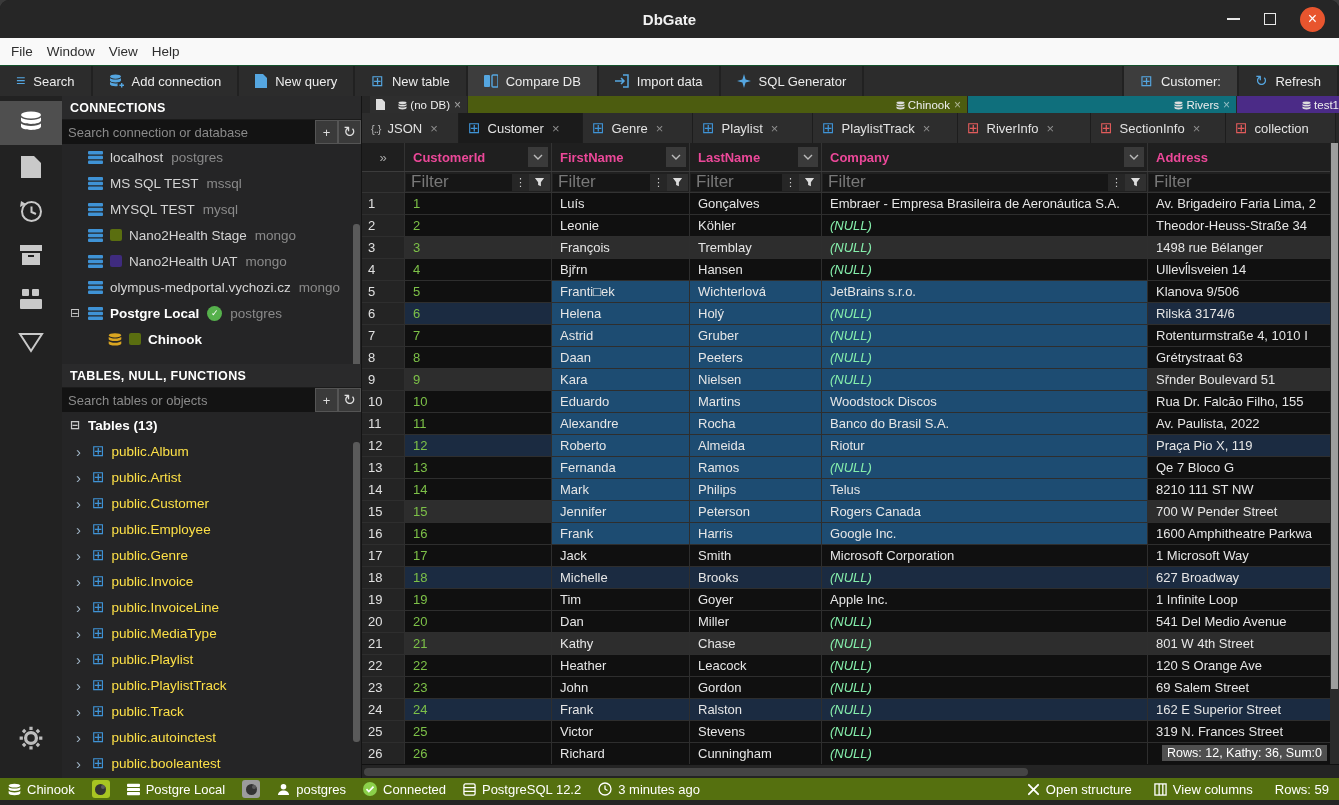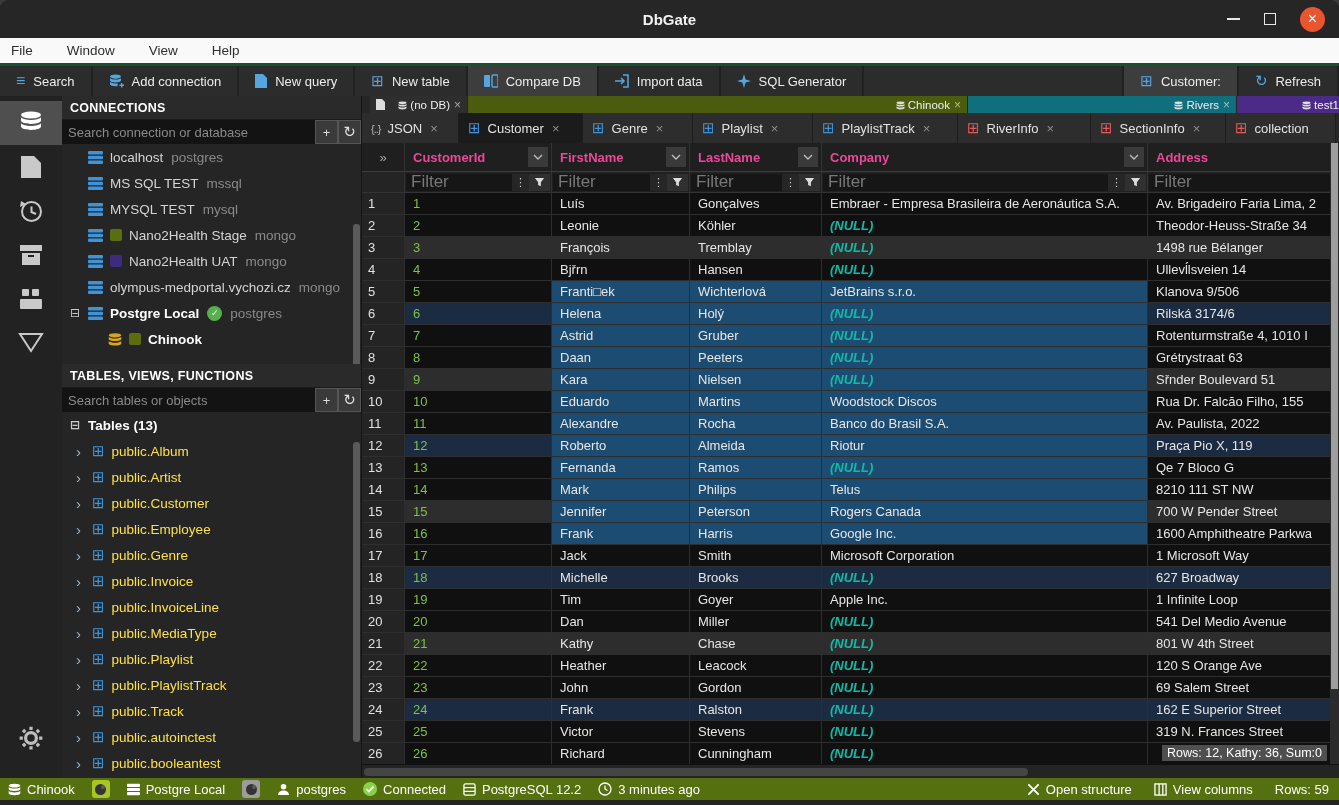--- a/index.html
+++ b/index.html
@@ -11,22 +11,22 @@
   .titlebar { height:38px; background:#262626; display:flex; align-items:center; position:relative; flex:0 0 auto; }
   .titlebar .title { position:absolute; left:0; right:0; text-align:center; color:#f2f2f2; font-weight:bold; font-size:15px; }
   .win-controls { margin-left:auto; display:flex; align-items:center; gap:24px; padding-right:14px; z-index:2; }
   .btn-min { width:13px; height:2px; background:#e8e8e8; display:inline-block; }
   .btn-max { width:12px; height:12px; border:1.5px solid #e8e8e8; display:inline-block; }
   .btn-close { width:25px; height:25px; border-radius:50%; background:#e8552e; color:#fff; display:flex;
                align-items:center; justify-content:center; font-size:16px; line-height:1; }
   .i-x::before { content:"×"; }
 
   
-  .menubar { height:28px; background:#f9f9f9; border-bottom:3px solid #14532d; display:flex; align-items:center;
-             gap:34px; padding-left:11px; flex:0 0 auto; }
+  .menubar { height:28px; background:#f9f9f9; border-bottom:1px solid #14532d; display:flex; align-items:center;
+             gap:14px; padding-left:11px; flex:0 0 auto; }
   .menu-item { color:#2e2e2e; font-size:13.5px; }
 
   
   .toolbar { height:30px; background:#2c2c2c; display:flex; align-items:stretch; flex:0 0 auto; }
   .tb-btn { display:flex; align-items:center; gap:8px; padding:0 16px; border-right:2px solid #212121;
             color:#ececec; font-size:13px; white-space:nowrap; }
   .tb-btn.lit { background:#3d3d3d; }
   .tb-icon { color:#55a6e0; display:flex; align-items:center; }
   .tb-right { margin-left:auto; display:flex; align-items:stretch; }
   .tb-right .tb-btn:first-child { border-left:2px solid #212121; }
@@ -121,21 +121,21 @@
 
   .grow { height:22px; display:flex; background:#101010; border-bottom:1px solid #2e2e2e; }
   .grow.tint-gray { background:#2d2d2d; }
   .grow.tint-navy { background:#1b2b41; }
   .cell { padding-left:8px; border-right:1px solid #2e2e2e; font-size:13px; color:#e6e6e6; white-space:nowrap;
           overflow:hidden; display:flex; align-items:center; flex:0 0 auto; }
   .cell.sel { background:#1d4c72; }
   .rownum { width:43px; background:#242424; color:#e0e0e0; padding-left:6px; }
   .c-id { width:147px; color:#7dc148; }
   .c-first { width:138px; } .c-last { width:132px; } .c-comp { width:326px; } .c-addr { width:240px; }
-  .nullval { color:#14b8a6; font-style:italic;font-weight:bold; }
+  .nullval { color:#86efac; font-style:italic; }
   .vscroll { position:absolute; top:0; right:0; bottom:0; width:9px; background:#2b2b2b; }
   .vscroll .thumb { position:absolute; top:0; left:1px; width:7px; height:88%; background:#9e9e9e; }
   .sel-chip { position:absolute; right:12px; bottom:3px; background:#4f4f4f; color:#fff; font-size:12.5px;
               padding:1px 5px; white-space:nowrap; }
 
   .hscroll { height:14px; background:#242424; border-top:1px solid #111; position:relative; flex:0 0 auto; }
   .hscroll .thumb { position:absolute; top:3px; left:2px; height:8px; width:68%; background:#454545; border-radius:4px; }
 
   
   .statusbar { height:22px; background:#55700f; display:flex; align-items:center; color:#fff; font-size:13px;
@@ -462,21 +462,21 @@
             </span>
             <span class="t-swatch" style="background: rgb(90, 110, 16);"></span>
             <span class="t-name">Chinook</span>
 
             <span class="t-engine"></span>
           </div>
 
         <div class="v-thumb" style="top:80px; height:260px;"></div>
       </div>
 
-      <div class="panel-header">TABLES, VIEWS, FUNCTIONS</div>
+      <div class="panel-header">TABLES, NULL, FUNCTIONS</div>
       <div class="search-row">
         <input class="search-input" placeholder="Search tables or objects" style="">
         <span class="mini-btn i-plus"></span>
         <span class="mini-btn i-refresh"></span>
       </div>
       <div class="tables-list">
         <div class="group-row">
           <span class="t-expand i-collapse"></span>
           <span>Tables (13)</span>
         </div>

